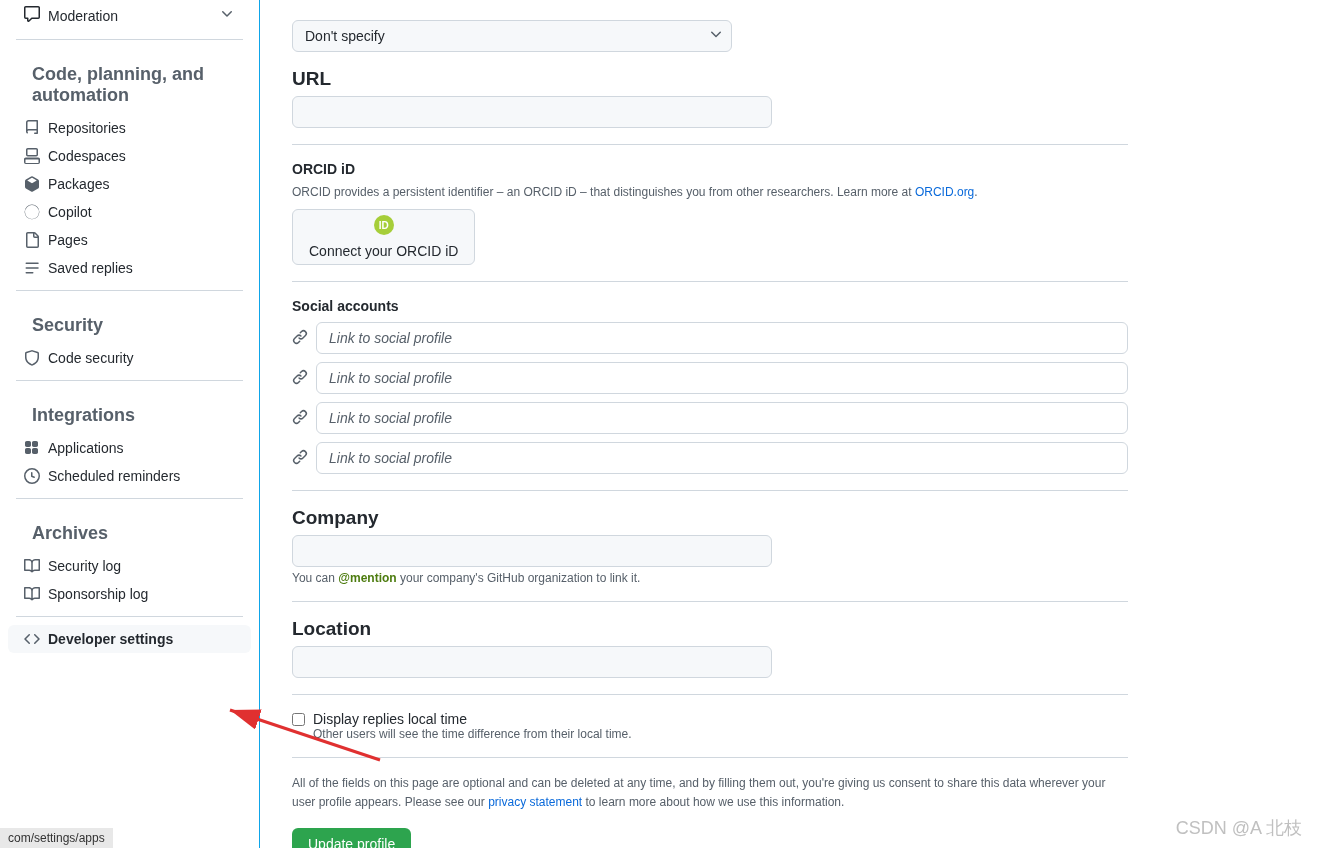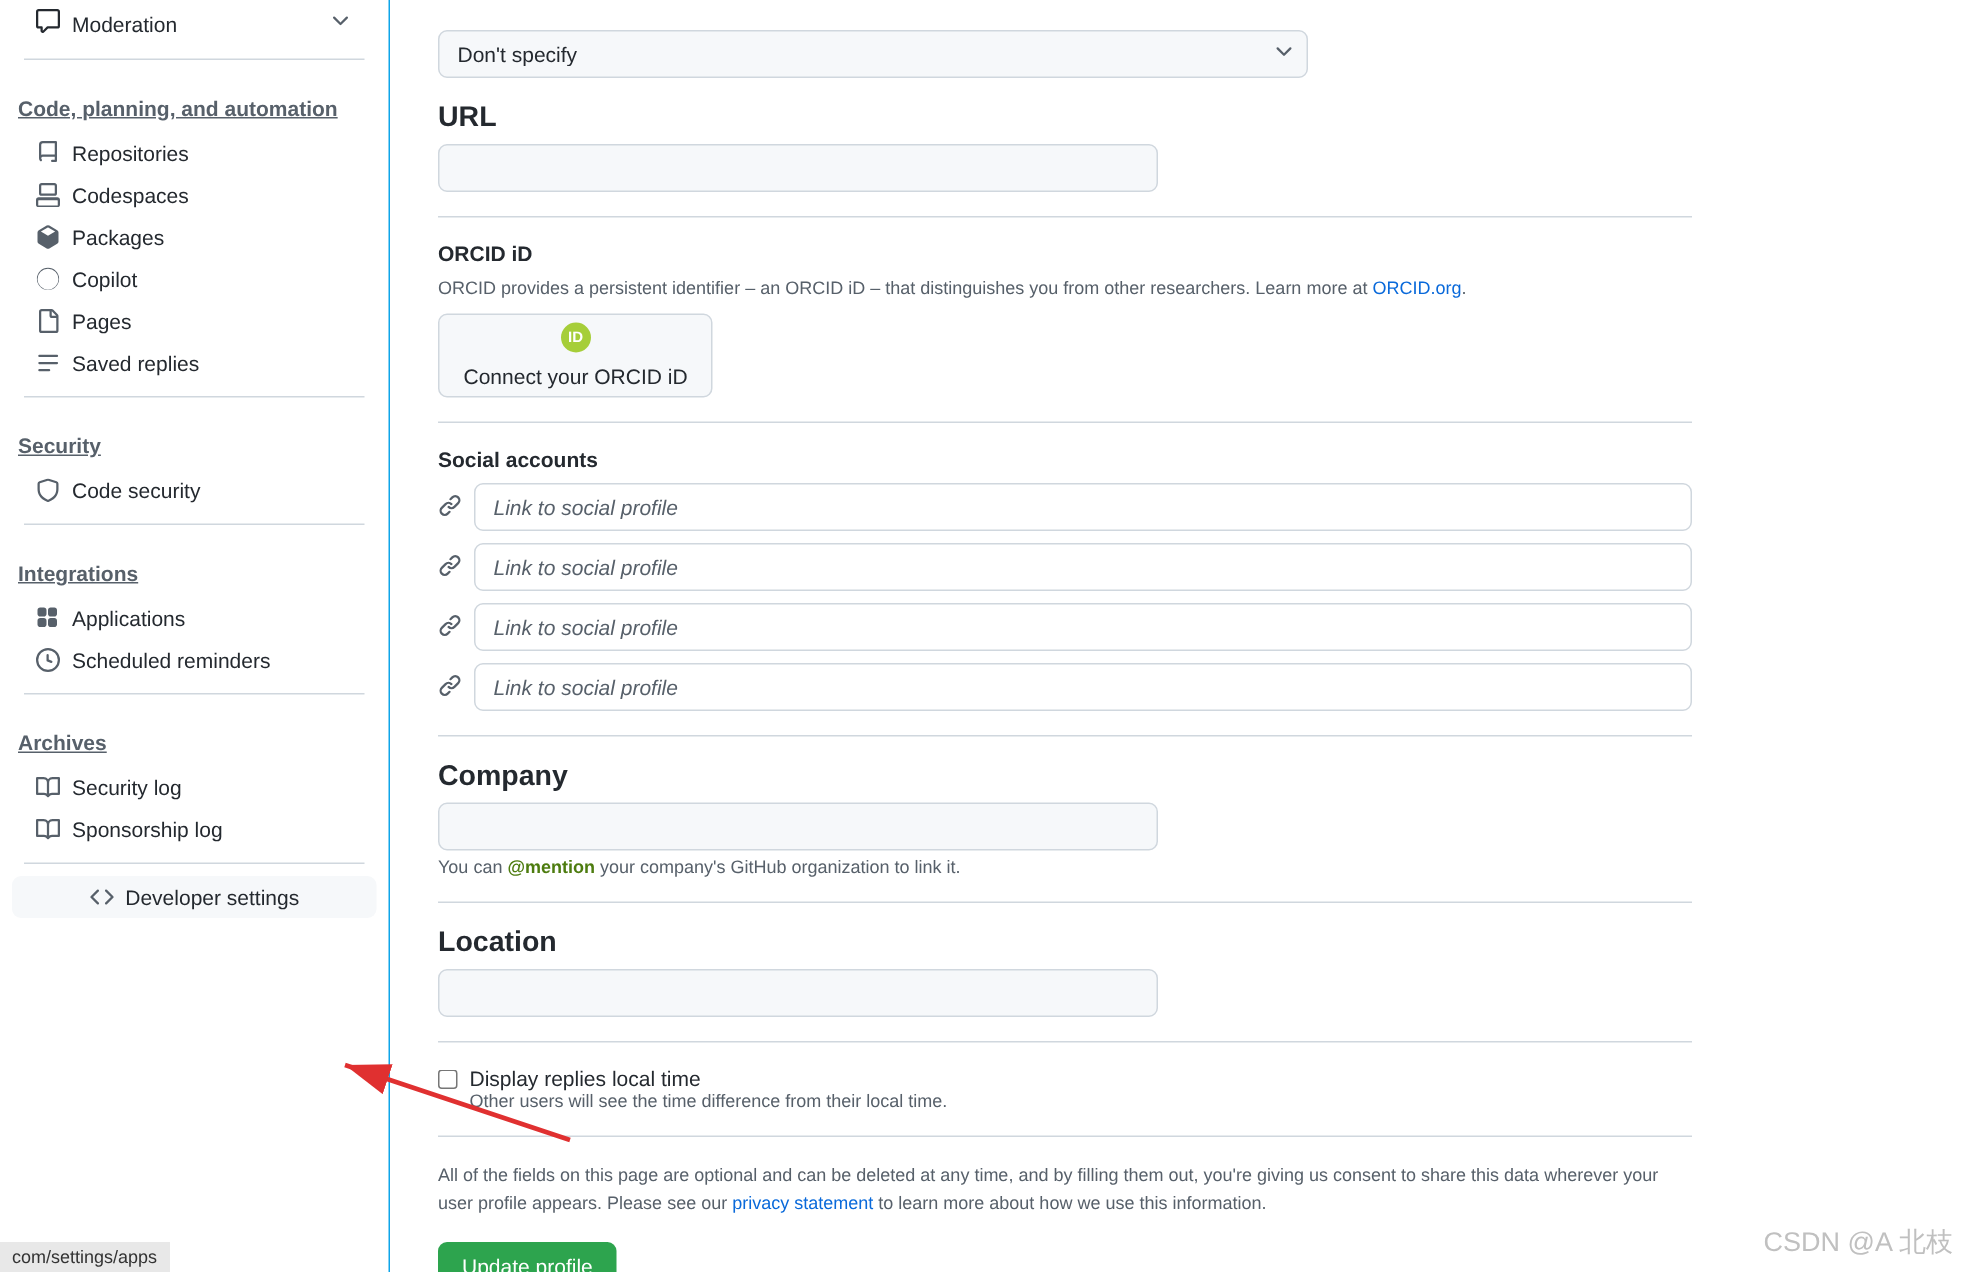--- a/index.html
+++ b/index.html
@@ -13,43 +13,41 @@
     }
     .sidebar {
       width: 260px;
       min-width: 260px;
       border-right: 1px solid #0ea5e9;
       padding: 0 0 20px 0;
       overflow-y: auto;
       background: #fff;
     }
     .sidebar-section-label {
-      font-size: 14px;
+      font-size: 18px;
       font-weight: 600;
       color: #57606a;
-      padding: 16px 16px 8px 12px;
+      padding: 16px 16px 8px 32px;
       text-transform: none;
-      text-decoration: underline;
     }
     .sidebar-item {
       display: flex;
       align-items: center;
       padding: 6px 16px;
       cursor: pointer;
       color: #24292f;
       font-size: 14px;
       border-radius: 6px;
       margin: 0 8px;
       gap: 8px;
       text-decoration: none;
     }
     .sidebar-item.active {
       background: #f6f8fa;
-      font-weight: 400;
-      justify-content: center;
+      font-weight: 700;
     }
     .sidebar-item .icon {
       color: #57606a;
       display: flex;
       align-items: center;
       flex-shrink: 0;
     }
     .sidebar-divider {
       border: none;
       border-top: 1px solid #d0d7de;
@@ -93,21 +91,21 @@
       border: 1px solid #d0d7de;
       border-radius: 6px;
       outline: none;
       color: #24292f;
       background: #f6f8fa;
       height: 32px;
     }
     .select-wrapper {
       position: relative;
       display: inline-block;
-      width: 580px;
+      width: 440px;
     }
     .form-select {
       width: 100%;
       padding: 5px 30px 5px 12px;
       font-size: 14px;
       border: 1px solid #d0d7de;
       border-radius: 6px;
       outline: none;
       color: #24292f;
       background: #f6f8fa;

